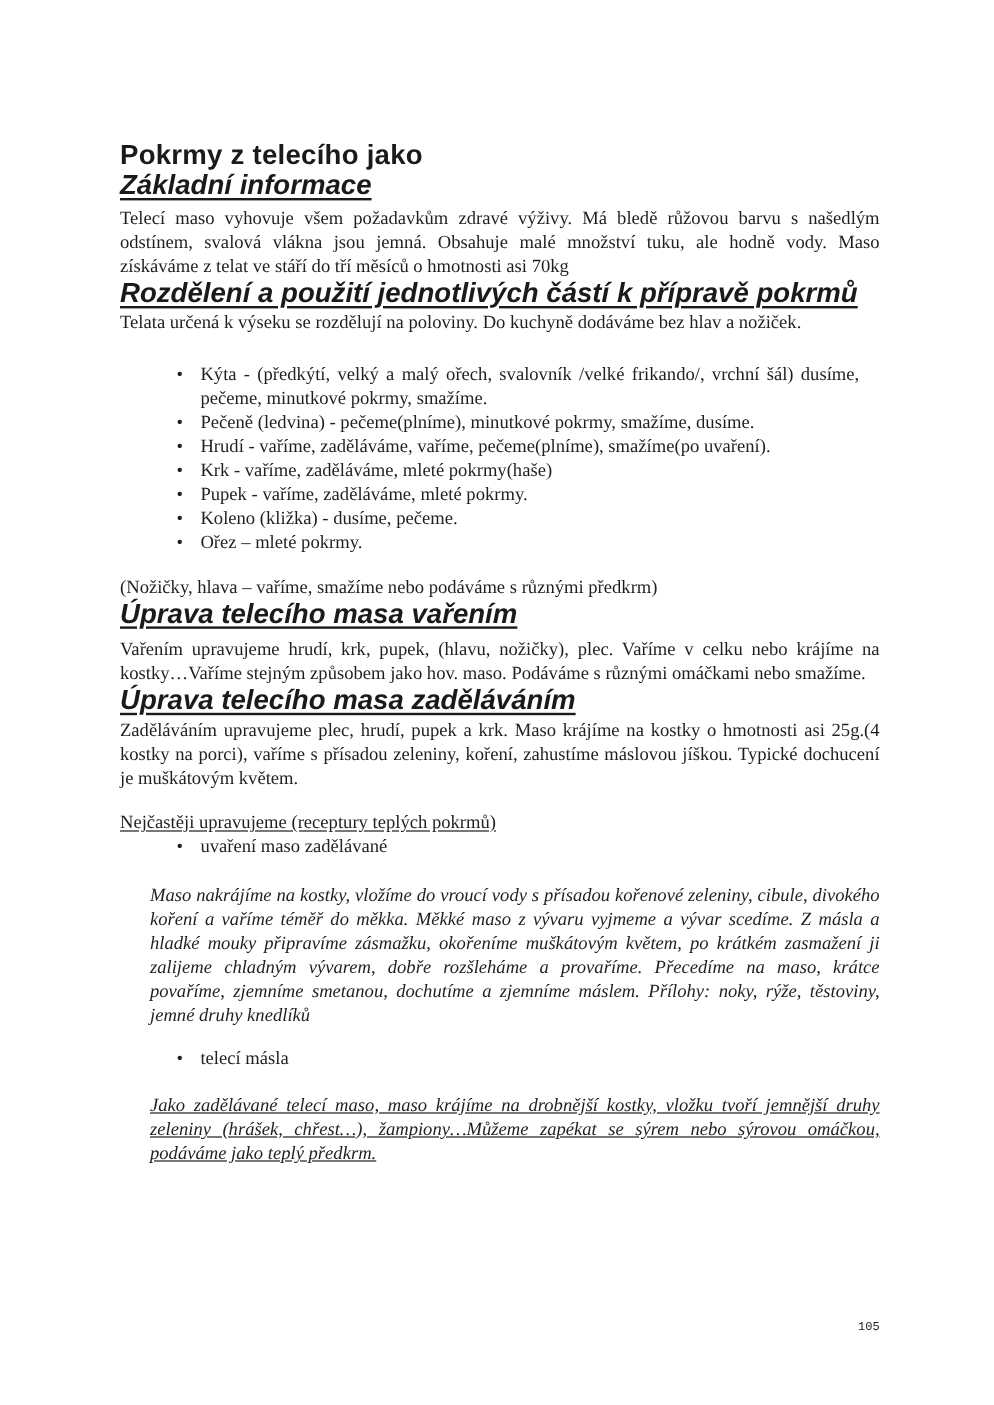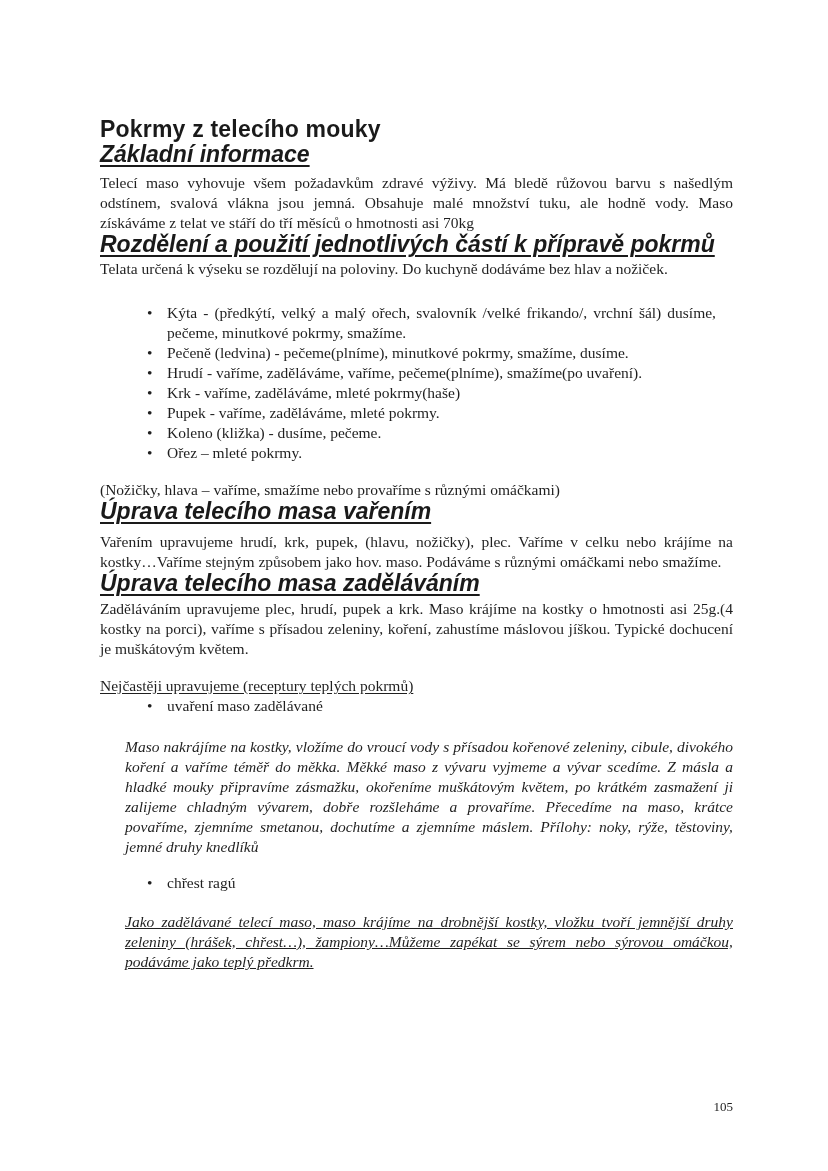--- a/index.html
+++ b/index.html
@@ -90,70 +90,71 @@
     margin-left: 25px;
     text-align: justify;
   }
   .recipe-desc-1 { margin-top: 21px; }
   .recipe-desc-2 { margin-top: 19px; text-decoration: underline; }
 
   .page-number {
     position: absolute;
     top: 1097px;
     right: 95px;
-    font-size: 13px;
+    font-size: 10px;
     line-height: 20px;
+    font-family: Liberation Mono, monospace;
   }
 </style>
 </head>
 <body>
 
 <div class="page">
   <div class="content">
 
-    <h1 class="doc-title">Pokrmy z telecího mouky</h1>
+    <h1 class="doc-title">Pokrmy z telecího jako</h1>
 
     <section>
       <h2 class="section-heading h2-s1">Základní informace</h2>
       <p class="p-s1">Telecí maso vyhovuje všem požadavkům zdravé výživy. Má bledě růžovou barvu s našedlým odstínem, svalová vlákna jsou jemná. Obsahuje malé množství tuku, ale hodně vody. Maso získáváme z telat ve stáří do tří měsíců o hmotnosti asi 70kg</p>
     </section>
 
     <section>
       <h2 class="section-heading h2-s2">Rozdělení a použití jednotlivých částí k přípravě pokrmů</h2>
       <p class="p-s2">Telata určená k výseku se rozdělují na poloviny. Do kuchyně dodáváme bez hlav a nožiček.</p>
       <ul class="bullet-list cuts-list">
         <li>Kýta - (předkýtí, velký a malý ořech, svalovník /velké frikando/, vrchní šál) dusíme, pečeme, minutkové pokrmy, smažíme.</li>
         <li>Pečeně (ledvina) - pečeme(plníme), minutkové pokrmy, smažíme, dusíme.</li>
         <li>Hrudí - vaříme, zaděláváme, vaříme, pečeme(plníme), smažíme(po uvaření).</li>
         <li>Krk - vaříme, zaděláváme, mleté pokrmy(haše)</li>
         <li>Pupek - vaříme, zaděláváme, mleté pokrmy.</li>
         <li>Koleno (kližka) - dusíme, pečeme.</li>
         <li>Ořez – mleté pokrmy.</li>
       </ul>
-      <p class="note">(Nožičky, hlava – vaříme, smažíme nebo provaříme s různými omáčkami)</p>
+      <p class="note">(Nožičky, hlava – vaříme, smažíme nebo podáváme s různými předkrm)</p>
     </section>
 
     <section>
       <h2 class="section-heading h2-s3">Úprava telecího masa vařením</h2>
       <p class="p-s3">Vařením upravujeme hrudí, krk, pupek, (hlavu, nožičky), plec. Vaříme v celku nebo krájíme na kostky…Vaříme stejným způsobem jako hov. maso. Podáváme s různými omáčkami nebo smažíme.</p>
     </section>
 
     <section>
       <h2 class="section-heading h2-s4">Úprava telecího masa zaděláváním</h2>
       <p class="p-s4">Zaděláváním upravujeme plec, hrudí, pupek a krk. Maso krájíme na kostky o hmotnosti asi 25g.(4 kostky na porci), vaříme s přísadou zeleniny, koření, zahustíme máslovou jíškou. Typické dochucení je muškátovým květem.</p>
 
       <p class="subheading"><span>Nejčastěji upravujeme (receptury teplých pokrmů)</span></p>
 
       <ul class="bullet-list recipe-list-1">
         <li>uvaření maso zadělávané</li>
       </ul>
       <p class="recipe-desc recipe-desc-1">Maso nakrájíme na kostky, vložíme do vroucí vody s přísadou kořenové zeleniny, cibule, divokého koření a vaříme téměř do měkka. Měkké maso z vývaru vyjmeme a vývar scedíme. Z másla a hladké mouky připravíme zásmažku, okořeníme muškátovým květem, po krátkém zasmažení ji zalijeme chladným vývarem, dobře rozšleháme a provaříme. Přecedíme na maso, krátce povaříme, zjemníme smetanou, dochutíme a zjemníme máslem. Přílohy: noky, rýže, těstoviny, jemné druhy knedlíků</p>
 
       <ul class="bullet-list recipe-list-2">
-        <li>chřest ragú</li>
+        <li>telecí másla</li>
       </ul>
       <p class="recipe-desc recipe-desc-2">Jako zadělávané telecí maso, maso krájíme na drobnější kostky, vložku tvoří jemnější druhy zeleniny (hrášek, chřest…), žampiony…Můžeme zapékat se sýrem nebo sýrovou omáčkou, podáváme jako teplý předkrm.</p>
     </section>
 
   </div>
 
   <div class="page-number">105</div>
 </div>
 
 </body></html>

